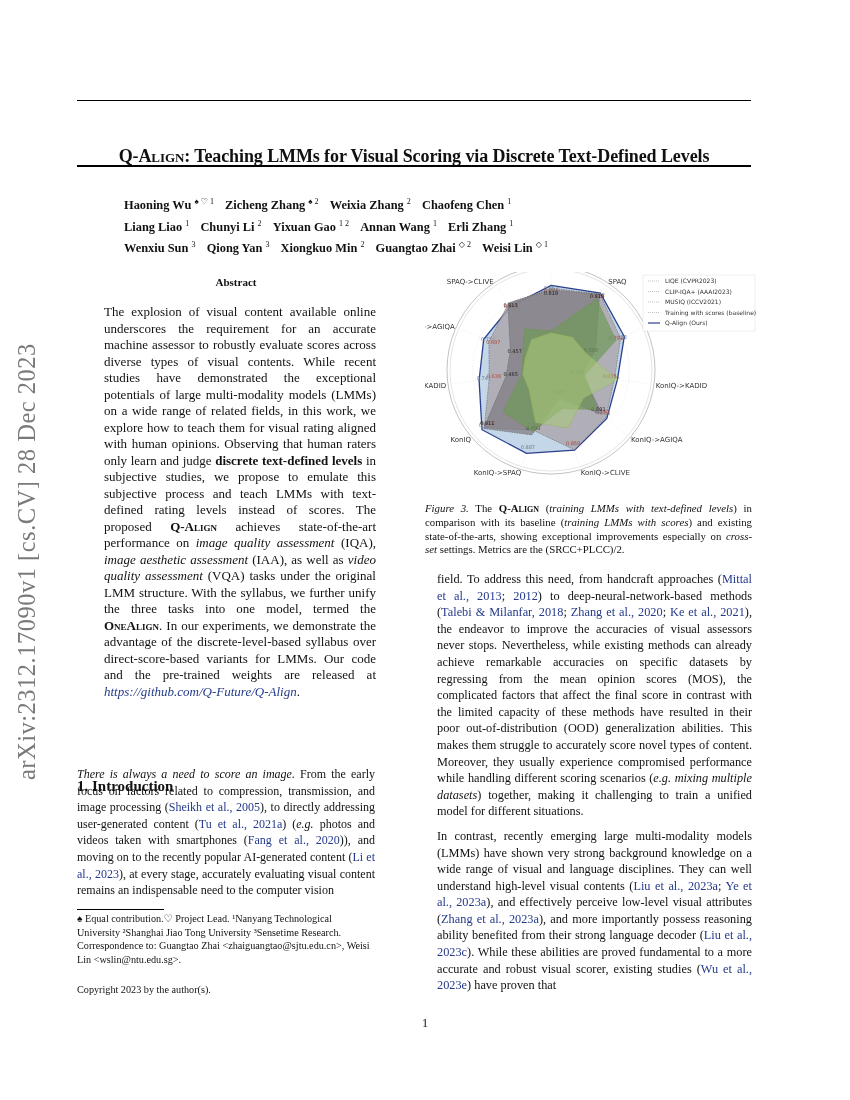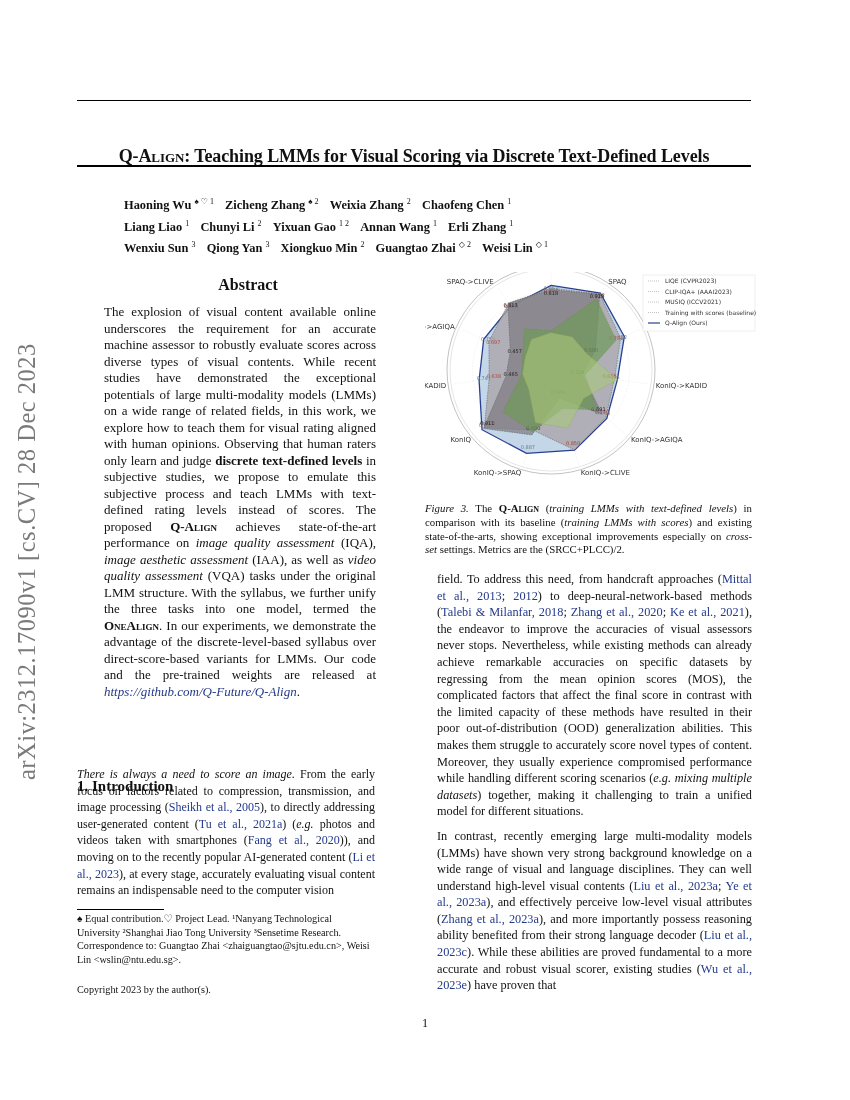--- a/index.html
+++ b/index.html
@@ -10,22 +10,22 @@
   #rule-bottom { top:165px; height:2px; }
   #title { position:absolute; left:77px; top:122px; width:674px; text-align:center;
            font-size:18px; font-weight:bold; letter-spacing:-0.1px; white-space:nowrap;margin-top:24px; }
   .sc { font-variant: small-caps; }
   #authors { position:absolute; left:120px; top:193px; width:590px; text-align:left;
              font-size:12.4px; font-weight:bold; line-height:17.5px; }
   #authors sup { font-weight:normal; font-size:8px; vertical-align: 5px; }
   .author { margin:0 4px; white-space:nowrap; }
   #arxiv { position:absolute; left:13px; top:780px; transform-origin:0 0; transform:rotate(-90deg);
            font-size:24.5px; color:#7a7a7a; white-space:nowrap; letter-spacing:0.5px; }
-  #abstract-head { position:absolute; left:112px; top:276px; width:272px; text-align:center;
-                   font-size:16px; font-weight:bold; }
+  #abstract-head { position:absolute; left:100px; top:276px; width:272px; text-align:center;
+                   font-size:11px; font-weight:bold; }
   #abstract { position:absolute; left:104px; top:304px; width:272px; font-size:13px;
               line-height:16.5px; text-align:justify; hyphens:auto; }
   a, .cite { color:#23398a; text-decoration:none; }
   #intro-head { position:absolute; left:77px; top:778px; font-size:15px; font-weight:bold; }
   #intro { position:absolute; left:77px; top:766px; width:298px; font-size:12px;
            line-height:16.6px; text-align:justify; }
   #fn-rule { position:absolute; left:77px; top:909px; width:87px; height:1px; background:#000; }
   #footnote { position:absolute; left:77px; top:912px; width:298px; font-size:10.2px; line-height:13.6px; }
   #copyright { position:absolute; left:77px; top:984px; font-size:10.2px; }
   #page-num { position:absolute; left:0; width:850px; top:1016px; text-align:center; font-size:12.3px; }

